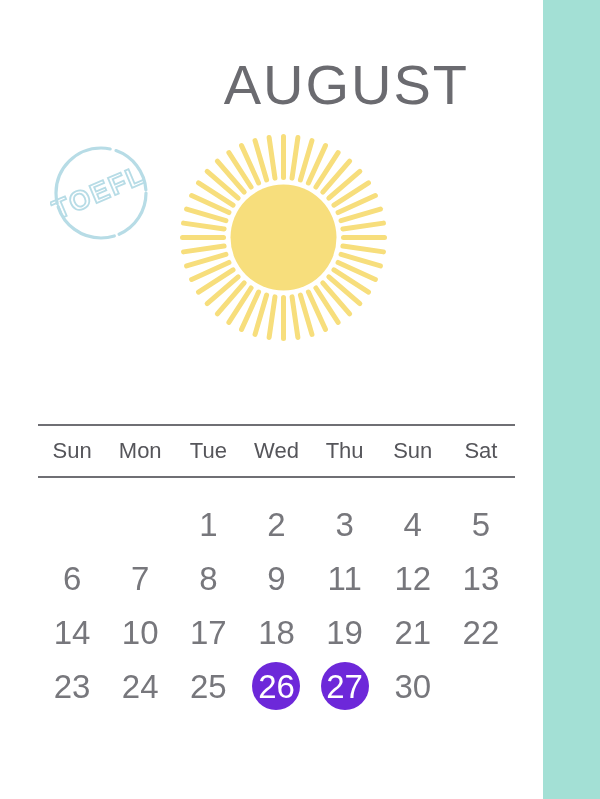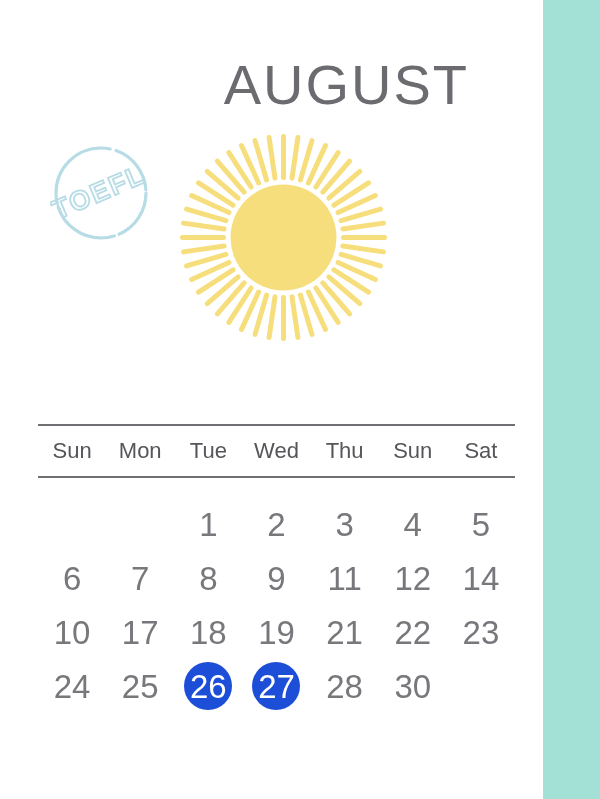--- a/index.html
+++ b/index.html
@@ -102,21 +102,21 @@
     line-height: 1;
     display: flex;
     align-items: center;
     justify-content: center;
     width: 48px;
     height: 48px;
     border-radius: 50%;
     box-sizing: border-box;
   }
   .day-cell.highlight .day-num {
-    background: #1d4ed8;
+    background: #6d28d9;
     color: #ffffff;
   }
   .day-cell.empty .day-num { visibility: hidden; }
 </style>
 </head>
 <body>
 
 <div id="page">
 
   <div id="side-band"></div>
@@ -228,20 +228,23 @@
         <div class="day-cell">
           <span class="day-num">9</span>
         </div>
         <div class="day-cell">
           <span class="day-num">11</span>
         </div>
         <div class="day-cell">
           <span class="day-num">12</span>
         </div>
         <div class="day-cell">
+          <span class="day-num">13</span>
+        </div>
+        <div class="day-cell">
           <span class="day-num">14</span>
         </div>
         <div class="day-cell">
           <span class="day-num">10</span>
         </div>
         <div class="day-cell">
           <span class="day-num">17</span>
         </div>
         <div class="day-cell">
           <span class="day-num">18</span>
@@ -264,23 +267,20 @@
         <div class="day-cell">
           <span class="day-num">25</span>
         </div>
         <div class="day-cell highlight">
           <span class="day-num">26</span>
         </div>
         <div class="day-cell highlight">
           <span class="day-num">27</span>
         </div>
         <div class="day-cell">
-          <span class="day-num">28</span>
-        </div>
-        <div class="day-cell">
           <span class="day-num">30</span>
         </div>
         <div class="day-cell empty">
           <span class="day-num"></span>
         </div>
         <div class="day-cell empty">
           <span class="day-num"></span>
         </div>
       </div>
   </div>

